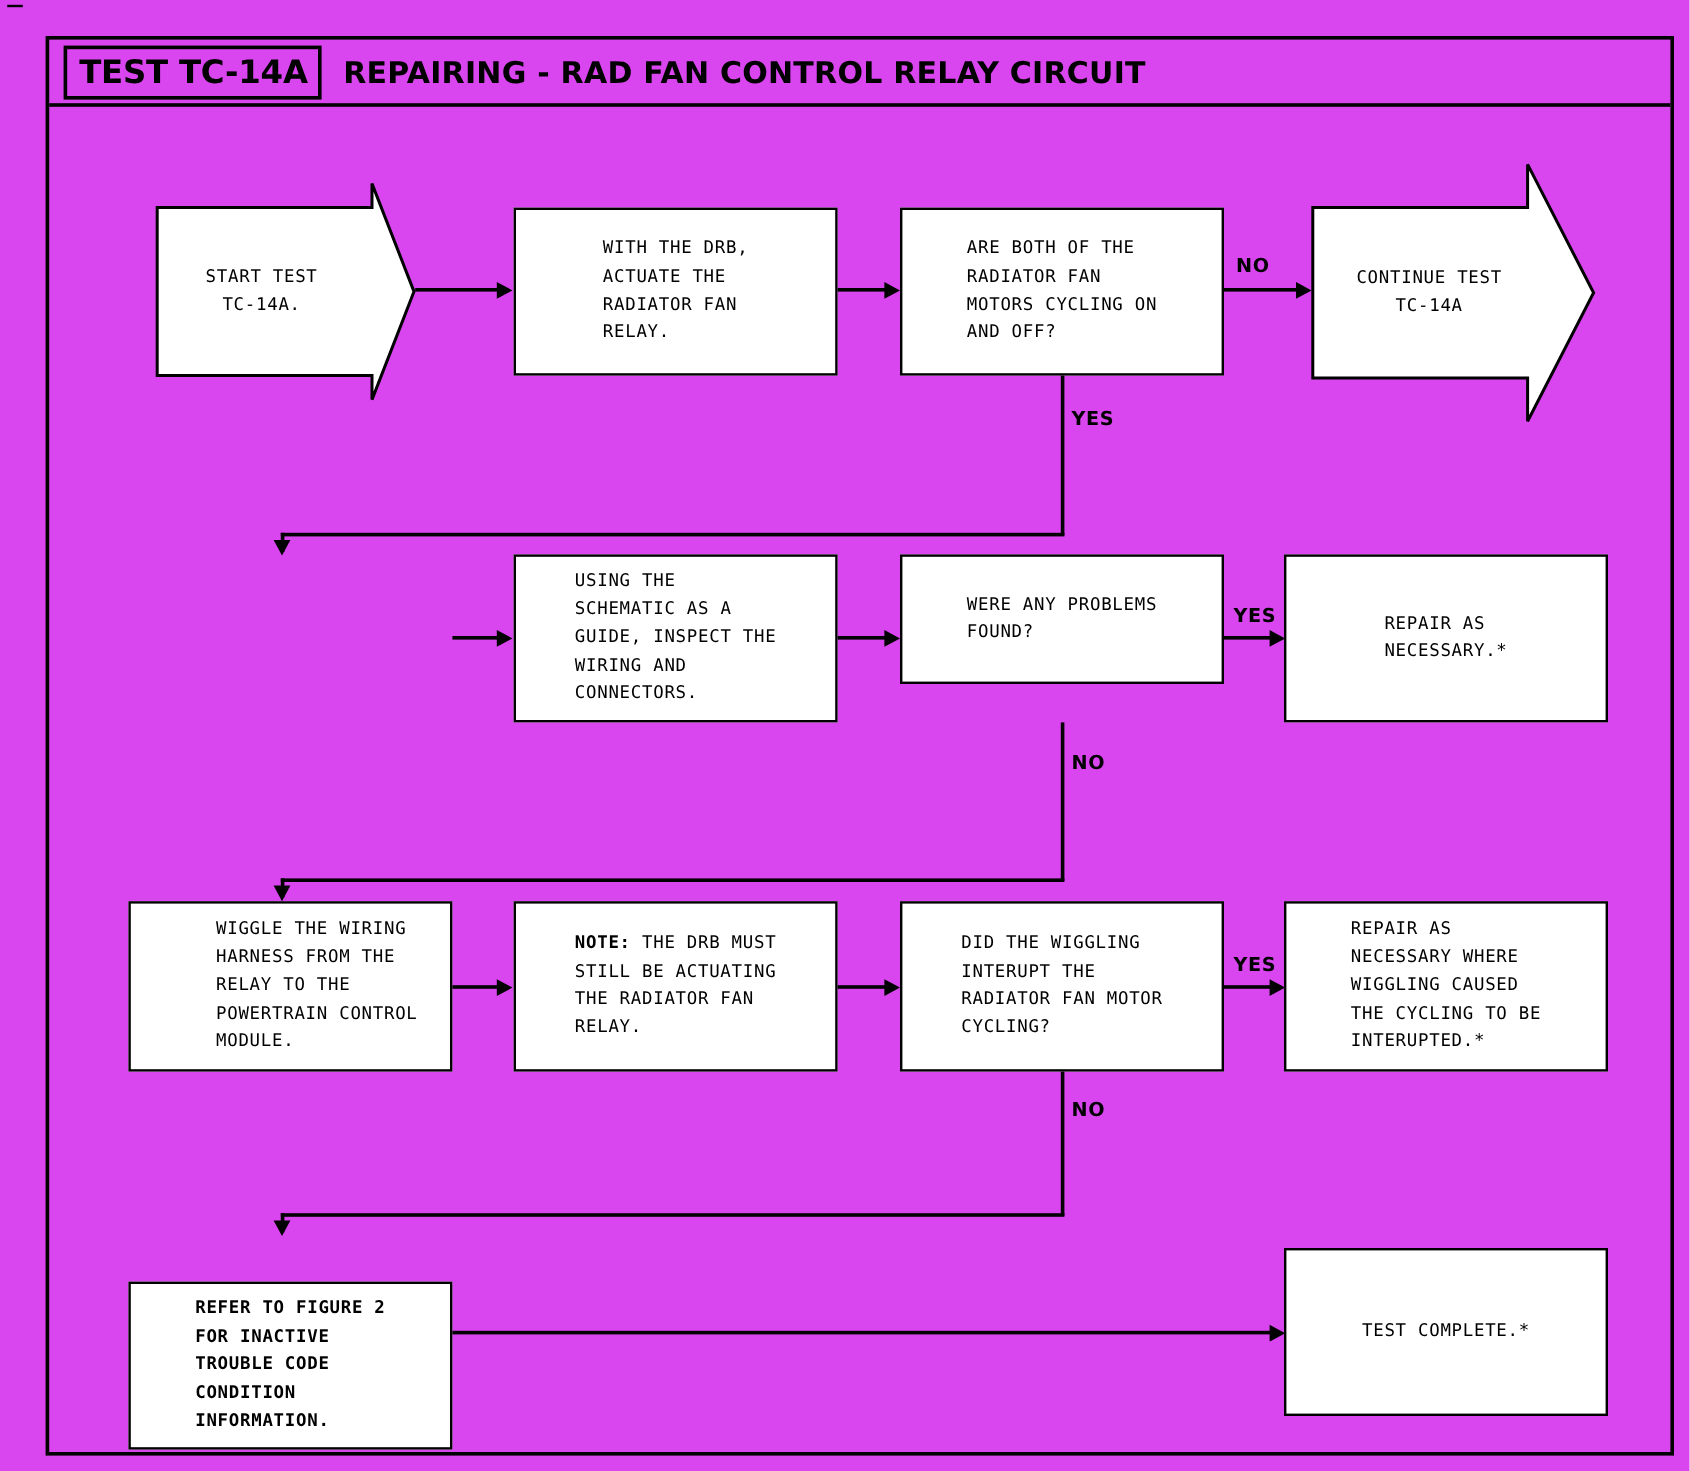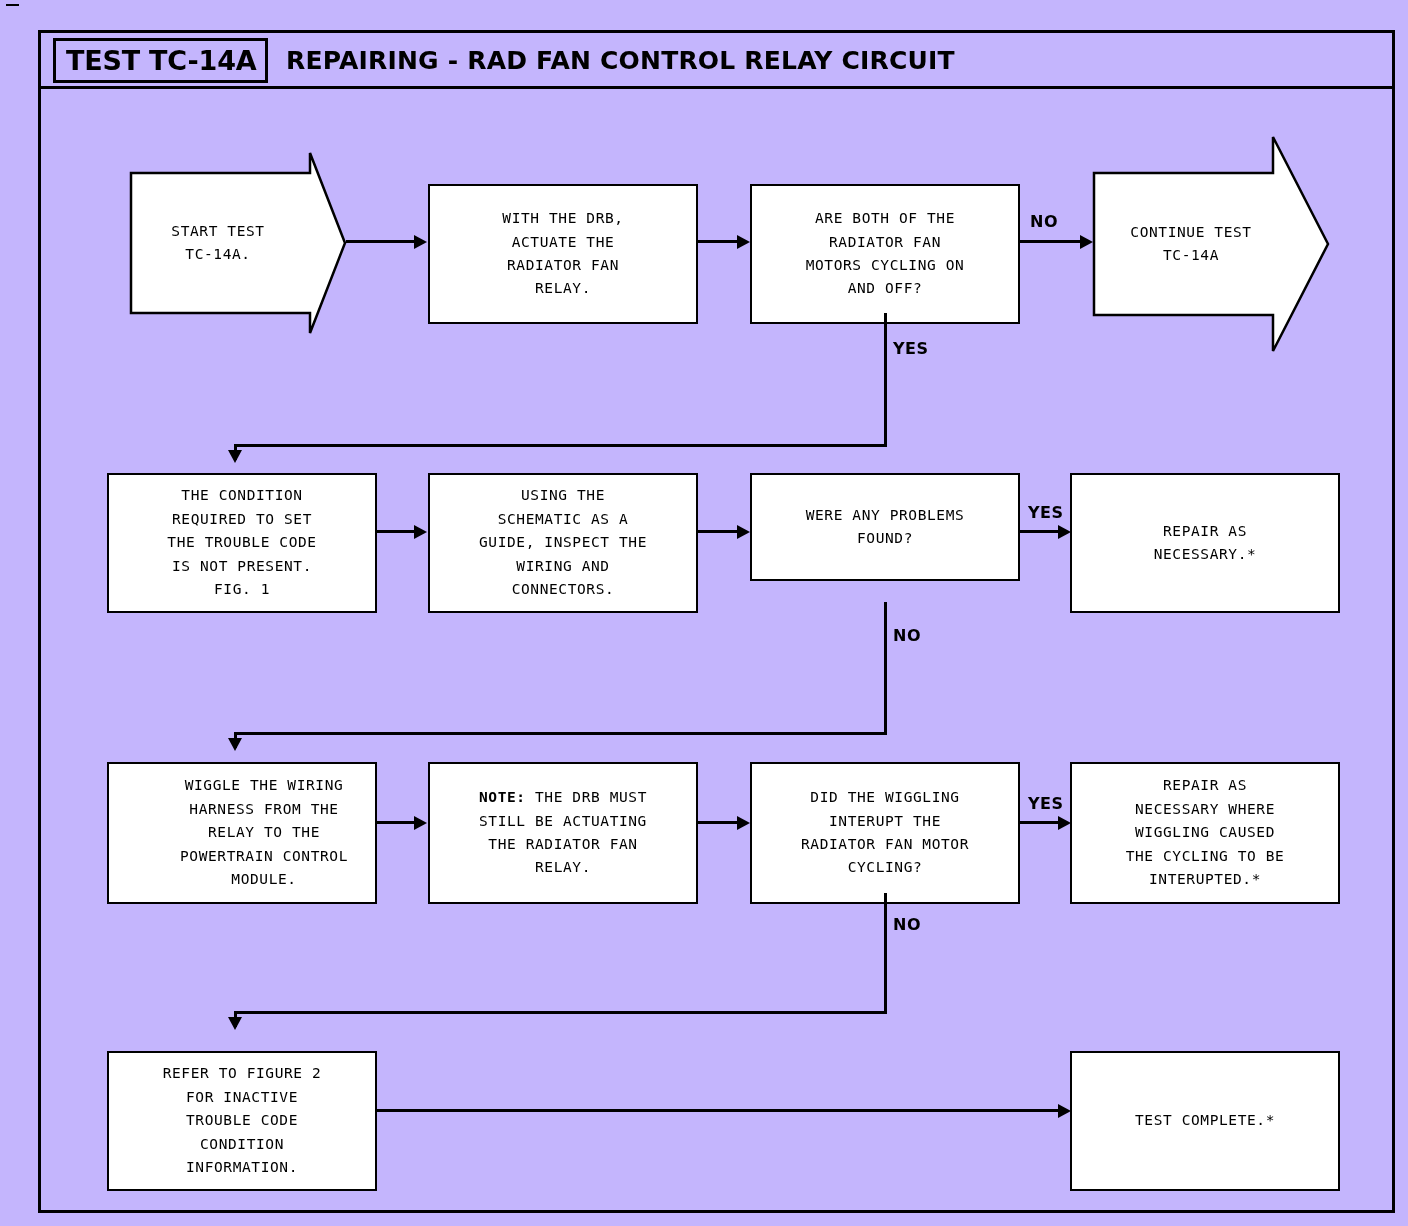--- a/index.html
+++ b/index.html
@@ -1,19 +1,19 @@
 <!DOCTYPE html>
 <html><head>
 <meta charset="utf-8">
 <style>
   html,body{margin:0;padding:0;background:#ffffff;}
   body{width:1408px;height:1226px;position:relative;
        font-family:"DejaVu Sans Mono","Liberation Mono",monospace;
        -webkit-font-smoothing:none;}
-  #stage{position:absolute;left:0;top:0;width:1408px;height:1226px;overflow:hidden;background:#c4b5fd;}
+  #stage{position:absolute;left:0;top:0;width:1408px;height:1226px;overflow:hidden;background:#d946ef;}
 
   
   .frame{position:absolute;left:38px;top:30px;width:1357px;height:1183px;
          border:3px solid #000;box-sizing:border-box;}
   .corner-dash{position:absolute;left:6px;top:4px;width:13px;height:2px;background:#000;}
 
   
   .hdr-row1{position:absolute;left:41px;top:33px;width:1351px;height:56px;
             box-sizing:border-box;border-bottom:3px solid #000;}
   .hdr-badge{position:absolute;left:12px;top:5px;width:215px;height:45px;
@@ -24,21 +24,21 @@
   .hdr-title{position:absolute;left:245px;top:5px;height:45px;display:flex;align-items:center;}
   .hdr-title span{font-family:"DejaVu Sans","Liberation Sans",sans-serif;
              font-weight:bold;font-size:25px;letter-spacing:0.2px;color:#000;}
   .hdr-row2{position:absolute;left:41px;top:89px;width:1351px;height:40px;
             box-sizing:border-box;border-bottom:3px solid #000;display:flex;align-items:center;}
   .hdr-row2 span{font-family:"DejaVu Sans","Liberation Sans",sans-serif;
              font-weight:bold;font-size:22px;padding-left:16px;color:#000;}
 
   
   .node{position:absolute;border:2.5px solid #000;box-sizing:border-box;background:#fff;
-        display:flex;align-items:center;justify-content:center;text-align:center;margin-top:11px;}
+        display:flex;align-items:center;justify-content:center;text-align:left;}
   .node .txt{font-family:"DejaVu Sans Mono","Liberation Mono",monospace;
         font-size:14.5px;line-height:1.62;letter-spacing:0.6px;color:#000;white-space:pre-line;}
   .node .txt b{font-weight:bold;}
 
   
   .arrowshape{position:absolute;text-decoration:underline;}
   .arrowshape .lbl{position:absolute;left:0;top:0;width:100%;height:100%;
         display:flex;align-items:center;justify-content:center;text-align:center;
         font-family:"DejaVu Sans Mono","Liberation Mono",monospace;
         font-size:14.5px;line-height:1.62;letter-spacing:0.6px;color:#000;white-space:pre-line;}
@@ -117,27 +117,20 @@
 TC-14A</i>
     </div>
   </div>
 
   <div class="ln vline" style="left:884px;top:313px;height:133px;"></div>
   <div class="elabel" style="left:893px;top:339px;">YES</div>
   <div class="ln hline" style="left:234px;top:444px;width:653px;"></div>
   <div class="ln vline" style="left:234px;top:444px;height:16px;"></div>
   <div class="ahead-d" style="left:228px;top:450px;"></div>
 
-  <div class="node" style="left:107px;top:462px;width:270px;height:140px;">
-    <div class="txt">THE CONDITION
-REQUIRED TO SET
-THE TROUBLE CODE
-IS NOT PRESENT.
-FIG. 1</div>
-  </div>
 
   <div class="ln hline" style="left:377px;top:530px;width:39px;"></div>
   <div class="ahead-r" style="left:414px;top:525px;"></div>
 
   <div class="node" style="left:428px;top:462px;width:270px;height:140px;">
     <div class="txt">USING THE
 SCHEMATIC AS A
 GUIDE, INSPECT THE
 WIRING AND
 CONNECTORS.</div>
@@ -205,21 +198,21 @@
 THE CYCLING TO BE
 INTERUPTED.*</div>
   </div>
 
   <div class="ln vline" style="left:884px;top:893px;height:120px;"></div>
   <div class="elabel" style="left:893px;top:915px;">NO</div>
   <div class="ln hline" style="left:234px;top:1011px;width:653px;"></div>
   <div class="ln vline" style="left:234px;top:1011px;height:16px;"></div>
   <div class="ahead-d" style="left:228px;top:1017px;"></div>
 
-  <div class="node" style="left:107px;top:1040px;width:270px;height:140px;">
+  <div class="node" style="left:107px;top:1068px;width:270px;height:140px;font-weight:bold;">
     <div class="txt">REFER TO FIGURE 2
 FOR INACTIVE
 TROUBLE CODE
 CONDITION
 INFORMATION.</div>
   </div>
 
   <div class="ln hline" style="left:377px;top:1109px;width:684px;"></div>
   <div class="ahead-r" style="left:1058px;top:1104px;"></div>
 

